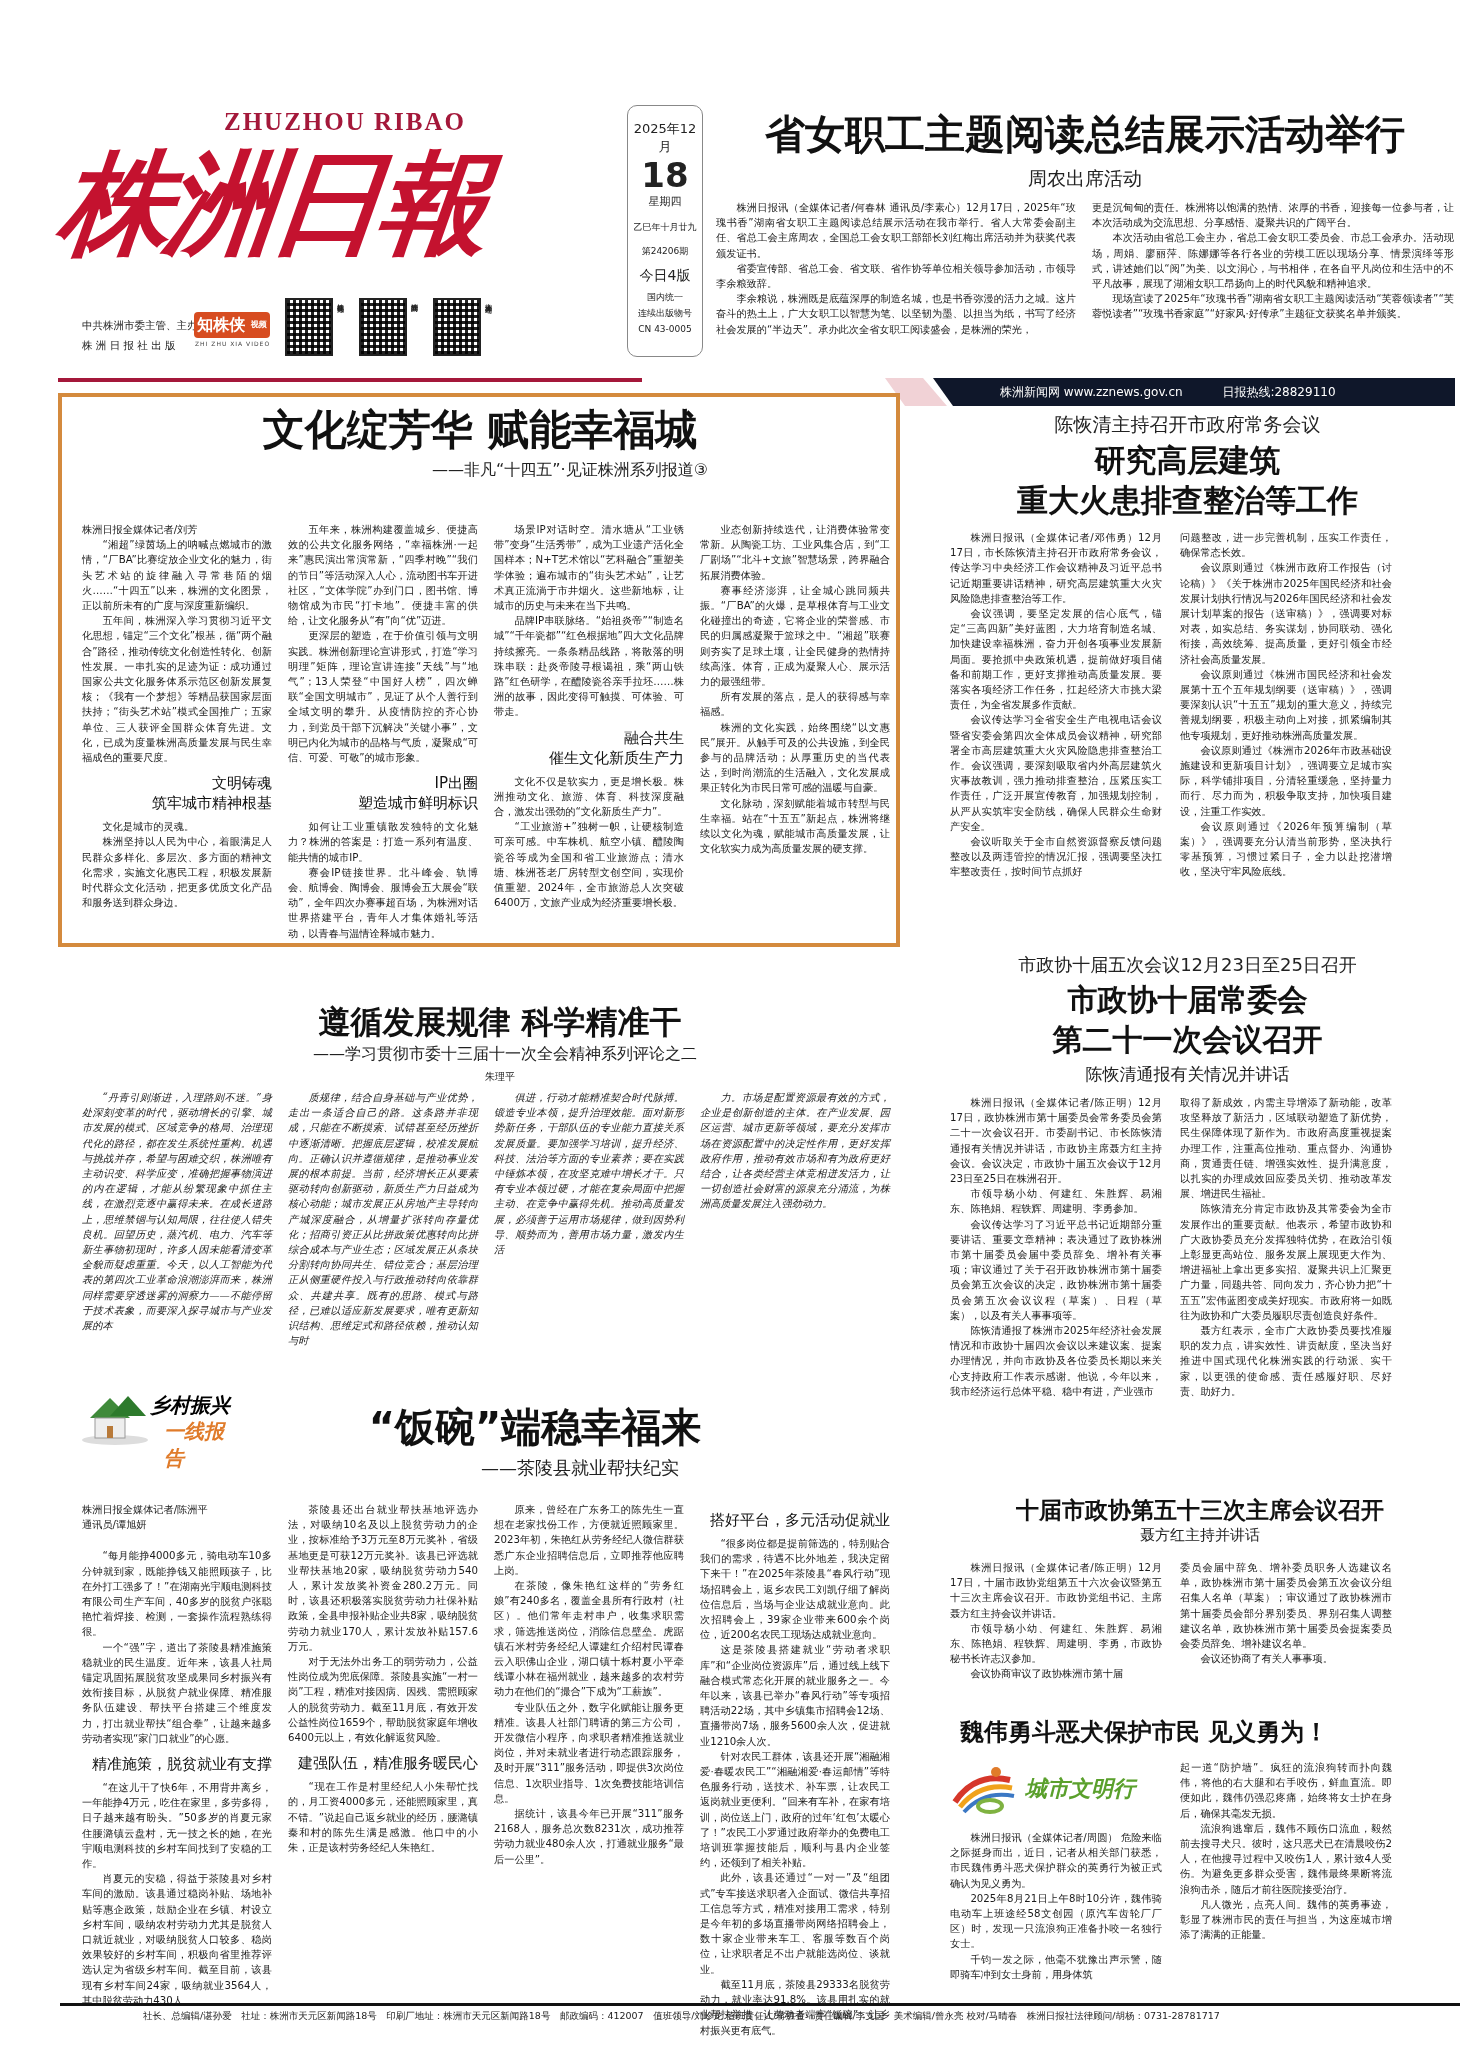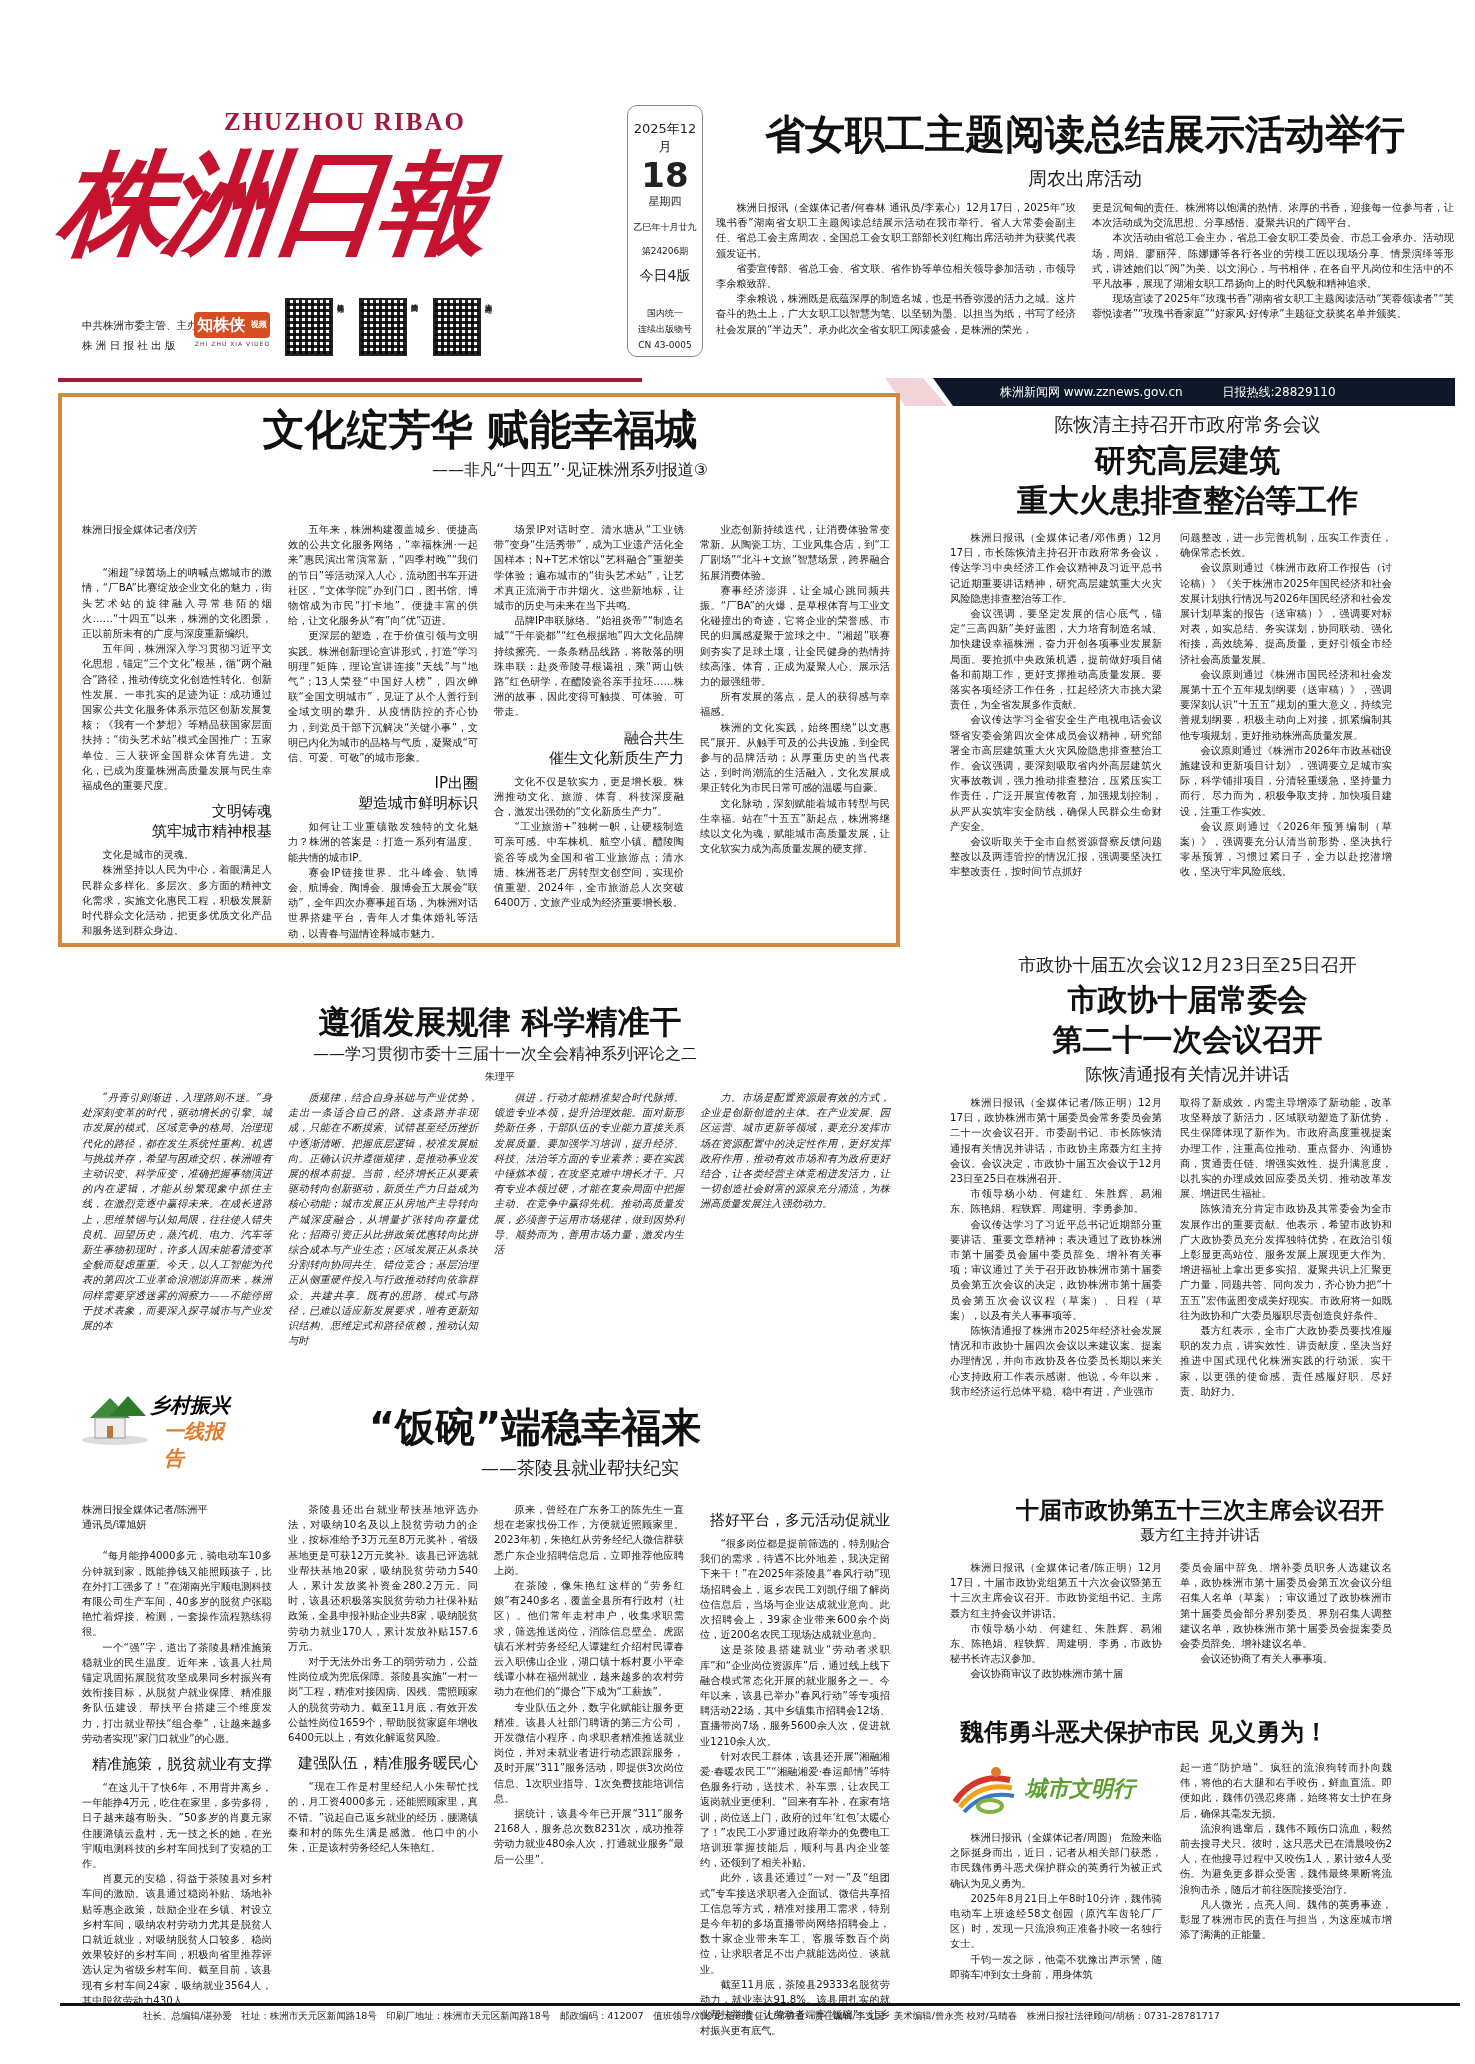--- a/index.html
+++ b/index.html
@@ -14,21 +14,21 @@
     repeating-linear-gradient(0deg,#222 0 3px,#fff 3px 6px),
     repeating-linear-gradient(90deg,#222 0 3px,#fff 3px 6px);
     background-blend-mode:multiply;border:2px solid #222}
   .qr-label{font-size:7px;writing-mode:vertical-rl;letter-spacing:0.5px;color:#222}
   .redline{left:58px;top:378px;width:584px;height:4px;background:#a4183a}
   .datebox{left:627px;top:105px;width:76px;height:252px;border:1px solid #888;border-radius:10px;text-align:center;padding-top:14px}
   .datebox .ym{font-size:13px;color:#222}
   .datebox .day{font-size:34px;font-weight:bold;color:#222;line-height:38px}
   .datebox .wk{font-size:11px;color:#222;margin-bottom:10px}
   .datebox .sm{font-size:9px;color:#222;line-height:16px}
-  .datebox .pages{font-size:14px;color:#222;margin:8px 0 20px}
+  .datebox .pages{font-size:14px;color:#222;margin:8px 0 4px}
   .h1{font-weight:bold;text-align:center;color:#111}
   .sub{text-align:center;color:#222;font-weight:normal}
   .col{font-size:10.2px;line-height:15.2px;color:#1a1a1a;text-align:justify}
   .col p{text-indent:2em}
   .col .byline{text-indent:0}
   .subhead{text-align:right;font-size:15px;line-height:20px;margin:8px 0 6px;color:#111}
   .banner{left:905px;top:378px;width:550px;height:28px;background:#0f172a;clip-path:polygon(28px 0,100% 0,100% 100%,48px 100%);color:#fff;font-size:12px;line-height:28px;padding-left:95px}
   .banner-tail{left:885px;top:378px;width:70px;height:28px;background:#f1d2d6;clip-path:polygon(0 0,38px 0,62px 100%,20px 100%)}
   .framebox{left:58px;top:393px;width:842px;height:554px;border:4px solid #d48a3d}
   .footer-bar{left:60px;top:2003px;width:1400px;height:3px;background:#111}
@@ -96,21 +96,21 @@
 <div class="abs banner">
   <span>株洲新闻网 www.zznews.gov.cn</span>
   <span style="margin-left:36px">日报热线:28829110</span>
 </div>
 
 <div class="abs framebox"></div>
 <div class="abs h1 serifbody" style="left:70px;top:402px;width:820px;font-size:42px;line-height:56px">文化绽芳华 赋能幸福城</div>
 <div class="abs sub" style="left:70px;top:460px;width:820px;font-size:16px;padding-left:180px">——非凡“十四五”·见证株洲系列报道③</div>
 
 <div class="abs col" style="left:82px;top:522px;width:190px">
-  <div class="byline" style="margin-bottom:28px">株洲日报全媒体记者/刘芳</div>
+  <div class="byline" style="margin-bottom:0">株洲日报全媒体记者/刘芳</div>
   <p>“湘超”绿茵场上的呐喊点燃城市的激情，“厂BA”比赛绽放企业文化的魅力，街头艺术站的旋律融入寻常巷陌的烟火……“十四五”以来，株洲的文化图景，正以前所未有的广度与深度重新编织。</p>
   <p>五年间，株洲深入学习贯彻习近平文化思想，锚定“三个文化”根基，循“两个融合”路径，推动传统文化创造性转化、创新性发展。一串扎实的足迹为证：成功通过国家公共文化服务体系示范区创新发展复核；《我有一个梦想》等精品获国家层面扶持；“街头艺术站”模式全国推广；五家单位、三人获评全国群众体育先进。文化，已成为度量株洲高质量发展与民生幸福成色的重要尺度。</p>
   <div class="subhead" style="white-space:pre-line">文明铸魂
 筑牢城市精神根基</div>
   <p>文化是城市的灵魂。</p>
   <p>株洲坚持以人民为中心，着眼满足人民群众多样化、多层次、多方面的精神文化需求，实施文化惠民工程，积极发展新时代群众文化活动，把更多优质文化产品和服务送到群众身边。</p>
 </div>
 <div class="abs col" style="left:288px;top:522px;width:190px">
   <p>五年来，株洲构建覆盖城乡、便捷高效的公共文化服务网络，“幸福株洲·一起来”惠民演出常演常新，“四季村晚”“我们的节日”等活动深入人心，流动图书车开进社区，“文体学院”办到门口，图书馆、博物馆成为市民“打卡地”。便捷丰富的供给，让文化服务从“有”向“优”迈进。</p>
   <p>更深层的塑造，在于价值引领与文明实践。株洲创新理论宣讲形式，打造“学习明理”矩阵，理论宣讲连接“天线”与“地气”；13人荣登“中国好人榜”，四次蝉联“全国文明城市”，见证了从个人善行到全域文明的攀升。从疫情防控的齐心协力，到党员干部下沉解决“关键小事”，文明已内化为城市的品格与气质，凝聚成“可信、可爱、可敬”的城市形象。</p>

